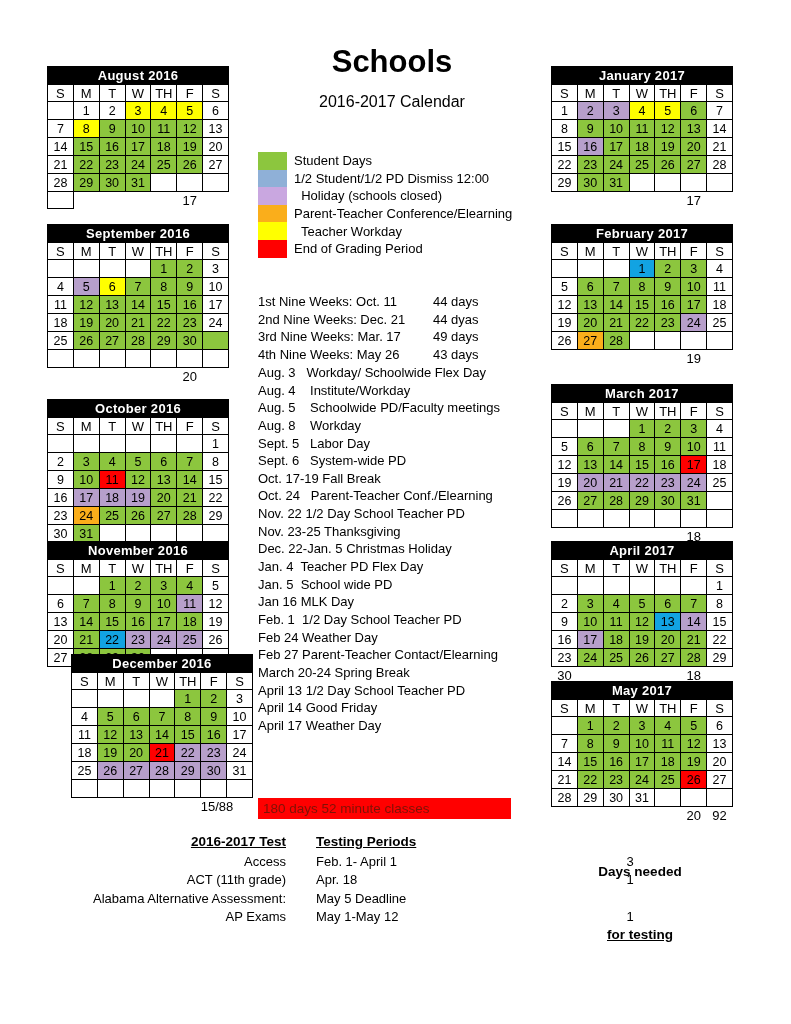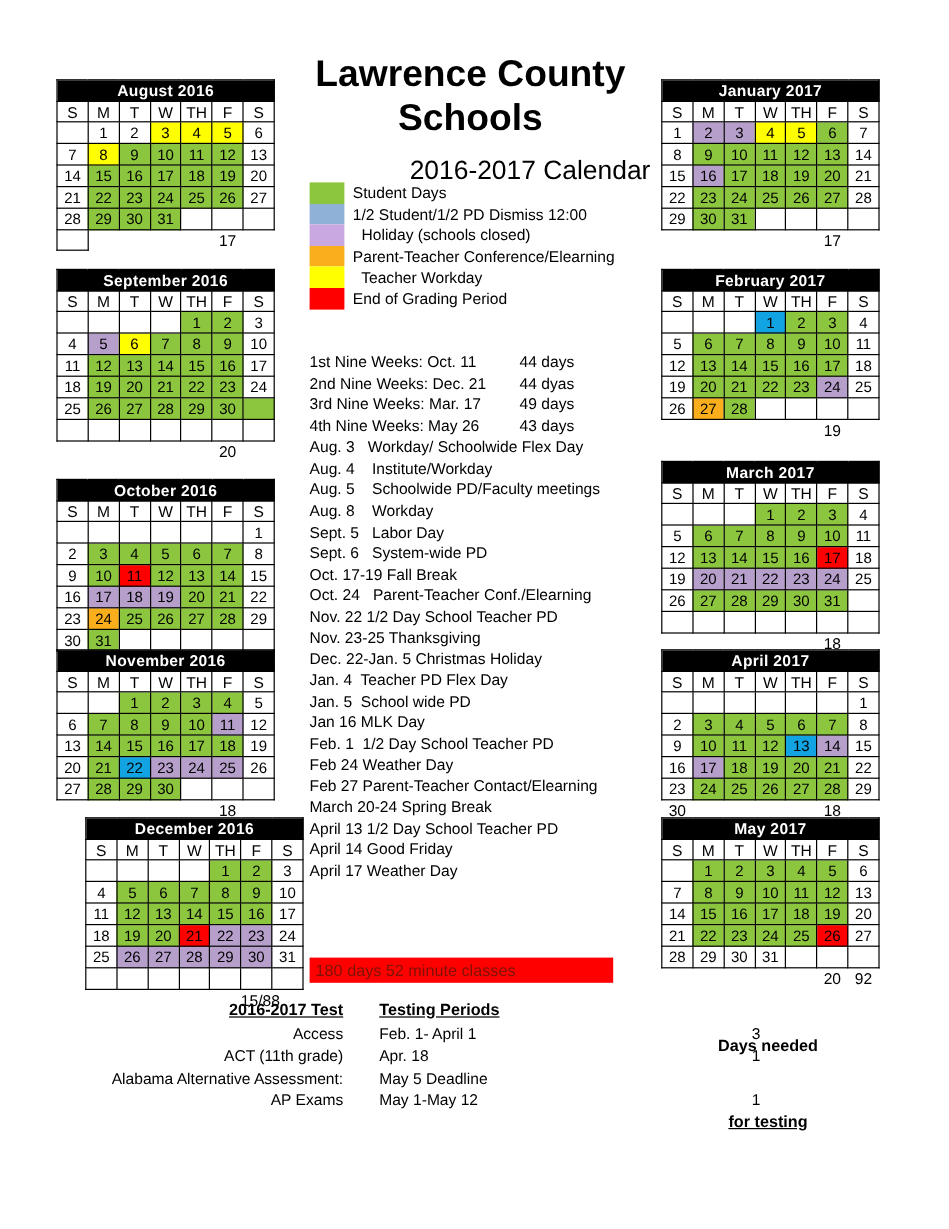--- a/index.html
+++ b/index.html
@@ -12,21 +12,21 @@
   .cal table { border-collapse:collapse; table-layout:fixed; width:182px; }
   .cal td { border:1px solid #000; height:18px; padding:0; text-align:center; font-size:12.5px; background:#fff; }
   .cal td.mtitle { background:#000; color:#fff; font-weight:bold; font-size:13px; height:18px; letter-spacing:.3px; }
   .cal tr.dow td { height:17px; font-size:13px; }
   .cal tr.foot td { border:none; background:transparent; height:17px; font-size:13px; white-space:nowrap; }
   .cal tr.foot td.fcell { border:1px solid #000; background:#fff; }
 
   
   .hdr { position:absolute; left:242px; top:44px; width:300px; text-align:center; }
   .hdr .t1 { font-size:31px; font-weight:bold; line-height:36px; }
-  .hdr .sub { font-size:22px; margin-top:13px;text-align:right; }
+  .hdr .sub { font-size:16px; margin-top:13px; }
 
   .legend { position:absolute; left:258px; top:152px; }
   .lrow { display:flex; align-items:center; height:17.6px; }
   .lsw { width:29px; height:17.6px; flex:0 0 29px; }
   .llab { margin-left:7px; font-size:13px; white-space:pre; }
 
   .nineweeks { position:absolute; left:258px; top:293px; }
   .nwrow { display:flex; height:17.6px; line-height:17.6px; font-size:13px; }
   .nwlabel { width:175px; white-space:pre; }
   .nwdays { white-space:pre; }
@@ -49,21 +49,20 @@
   .tname { width:226px; text-align:right; }
   .tperiod { margin-left:30px; width:200px; }
   .tdays { margin-left:84px; width:60px; text-align:center; }
 </style>
 </head>
 <body>
 
 <div class="page">
 
   <div class="hdr">
-    <div class="t1">Lawrence County</div>
     <div class="t1">Schools</div>
     <div class="sub">2016-2017 Calendar</div>
   </div>
 
   <div class="legend" id="legend">
       <div class="lrow">
         <span class="lsw" style="background: rgb(140, 198, 62);"></span>
         <span class="llab">Student Days</span>
       </div>
       <div class="lrow">
@@ -431,21 +430,21 @@
               <td></td>
               <td></td>
               <td></td>
               <td></td>
               <td>18</td>
               <td></td>
             </tr>
           </tbody>
         </table>
       </div>
-      <div class="cal" style="left: 47px; top: 681px; padding-left: 24px;">
+      <div class="cal" style="left: 47px; top: 654px; padding-left: 24px;">
         <table>
           <tbody>
             <tr>
               <td colspan="7" class="mtitle">December 2016</td>
             </tr>
             <tr class="dow">
               <td>S</td>
               <td>M</td>
               <td>T</td>
               <td>W</td>

